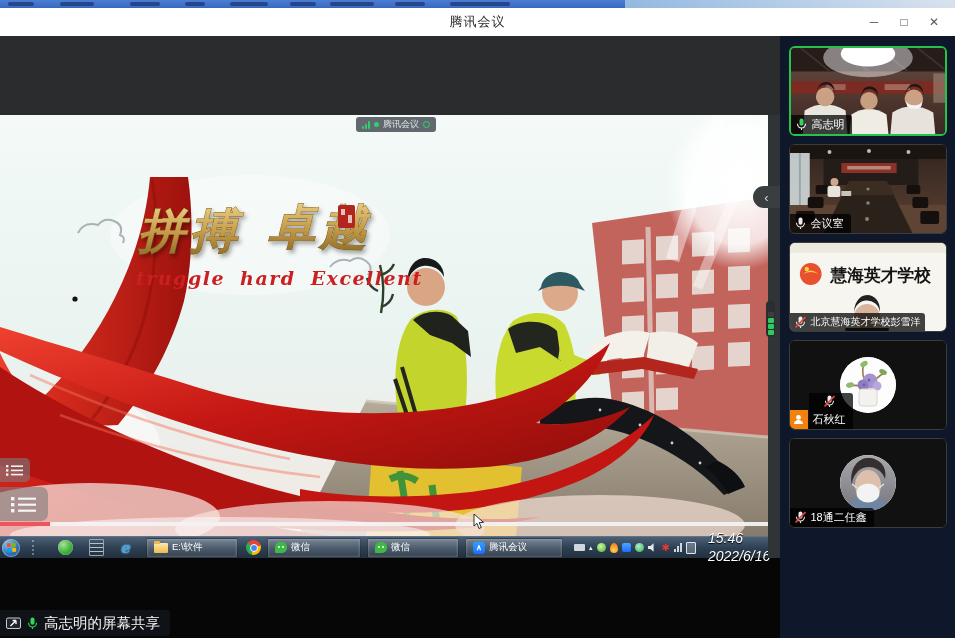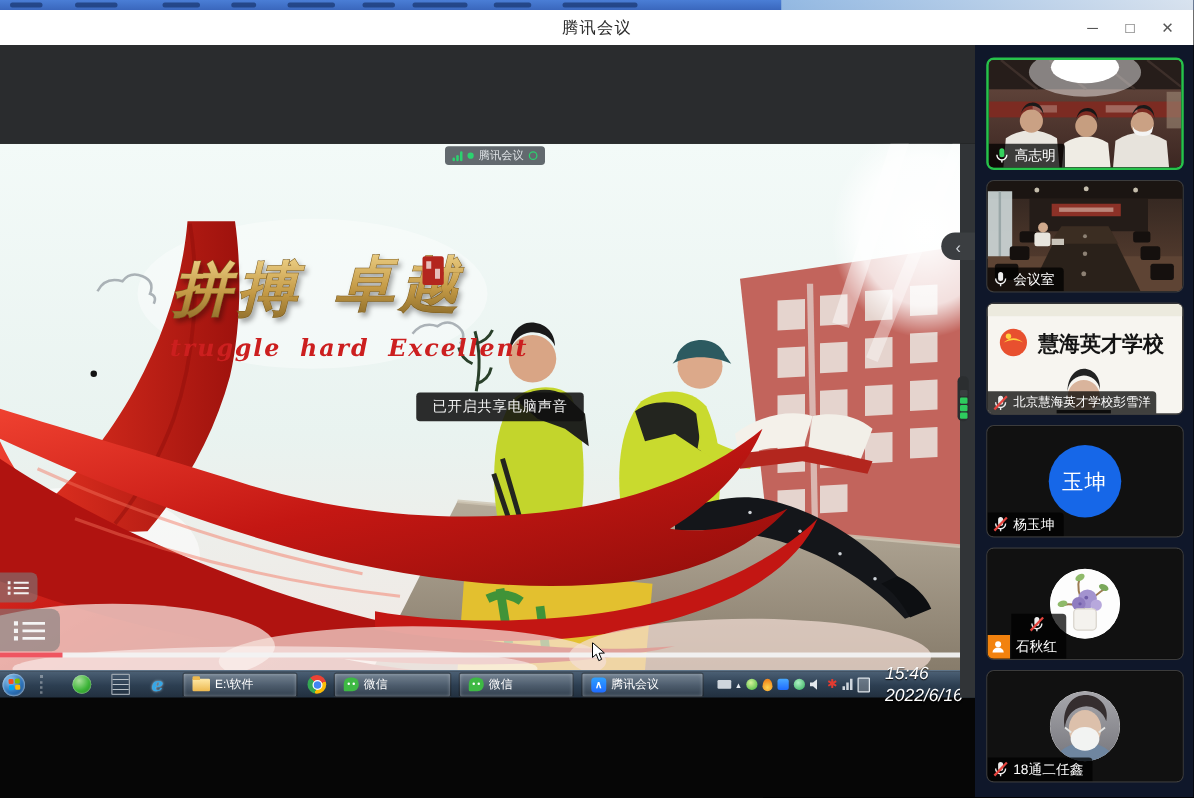--- a/index.html
+++ b/index.html
@@ -271,21 +271,20 @@
       <span class="pbars">
           <i style="height:3px"></i>
           <i style="height:5px"></i>
           <i style="height:8px"></i>
         </span>
       <span class="pdot"></span>
       <span>腾讯会议</span>
       <span class="pring"></span>
     </div>
 
-    <div class="toast">已开启共享电脑声音</div>
 
     <div class="listbtn lb1">
       <svg width="18" height="12" viewBox="0 0 18 12">
           <g stroke="#f2f2f2" stroke-width="1.6">
             <rect x="0" y="1" width="2.4" height="2.4" fill="#f2f2f2" stroke="none"></rect>
             <line x1="5" y1="2.2" x2="17" y2="2.2"></line>
             <rect x="0" y="5.2" width="2.4" height="2.4" fill="#f2f2f2" stroke="none"></rect>
             <line x1="5" y1="6.4" x2="17" y2="6.4"></line>
             <rect x="0" y="9.4" width="2.4" height="2.4" fill="#f2f2f2" stroke="none"></rect>
             <line x1="5" y1="10.6" x2="17" y2="10.6"></line>
@@ -372,20 +371,32 @@
 
     <div class="right-strip"></div>
     <div class="chevron">‹</div>
     <div class="meter">
         <i class="off"></i>
         <i></i>
         <i></i>
         <i></i>
       </div>
 
+    <div class="share-banner">
+      <svg width="15" height="13" viewBox="0 0 15 13">
+        <rect x="0.5" y="1" width="14" height="10.5" rx="1.5" fill="#20262c" stroke="#c7ccd4"></rect>
+        <path d="M4.5,9 L10,3.5 M10,3.5 h-3.4 M10,3.5 v3.4" stroke="#fff" stroke-width="1.3" fill="none"></path>
+      </svg>
+      <svg width="13" height="13" viewBox="0 0 13 13">
+        <rect x="4.5" y="0.5" width="4" height="7.2" rx="2" fill="#35d35f"></rect>
+        <path d="M2.5,5.8 a4,4.2 0 0 0 8,0" fill="none" stroke="#35d35f" stroke-width="1.2"></path>
+        <line x1="6.5" y1="10.2" x2="6.5" y2="12" stroke="#35d35f" stroke-width="1.2"></line>
+      </svg>
+      <span>高志明的屏幕共享</span>
+    </div>
   </div>
 
   <div class="sidebar">
 
     <div class="tile first">
       <svg class="scene" viewBox="0 0 158 88" preserveAspectRatio="none">
         <defs>
             <linearGradient id="t1g" x1="0" y1="0" x2="0" y2="1">
               <stop offset="0" stop-color="#6a4c41"></stop>
               <stop offset="1" stop-color="#3c2722"></stop>
@@ -483,34 +494,20 @@
         <svg width="13" height="13" viewBox="0 0 13 13">
           <rect x="4.5" y="0.5" width="4" height="7.2" rx="2" fill="#ededed"></rect>
           <path d="M2.5,5.8 a4,4.2 0 0 0 8,0" fill="none" stroke="#ededed" stroke-width="1.1"></path>
           <line x1="6.5" y1="10.2" x2="6.5" y2="12" stroke="#ededed" stroke-width="1.1"></line>
           <line x1="1.5" y1="11.5" x2="11.5" y2="1" stroke="#e5453f" stroke-width="1.8"></line>
         </svg>
         <span>北京慧海英才学校彭雪洋</span>
       </div>
     </div>
 
-    <div class="tile">
-      <div class="avatarwrap">
-        <div class="av-blue">玉坤</div>
-      </div>
-      <div class="nlabel">
-        <svg width="13" height="13" viewBox="0 0 13 13">
-          <rect x="4.5" y="0.5" width="4" height="7.2" rx="2" fill="#ededed"></rect>
-          <path d="M2.5,5.8 a4,4.2 0 0 0 8,0" fill="none" stroke="#ededed" stroke-width="1.1"></path>
-          <line x1="6.5" y1="10.2" x2="6.5" y2="12" stroke="#ededed" stroke-width="1.1"></line>
-          <line x1="1.5" y1="11.5" x2="11.5" y2="1" stroke="#e5453f" stroke-width="1.8"></line>
-        </svg>
-        <span>杨玉坤</span>
-      </div>
-    </div>
 
     <div class="tile">
       <div class="avatarwrap">
         <div class="av-img">
           <svg width="56" height="56" viewBox="0 0 56 56">
             <circle cx="28" cy="28" r="28" fill="#fdfdfd"></circle>
             <g stroke="#9c7b52" stroke-width="1.6" fill="none">
               <path d="M28,30 q-8,-12 -4,-24"></path>
                 <path d="M28,30 q9,-10 16,-14"></path>
                 <path d="M28,32 q-13,-6 -19,-2"></path>

